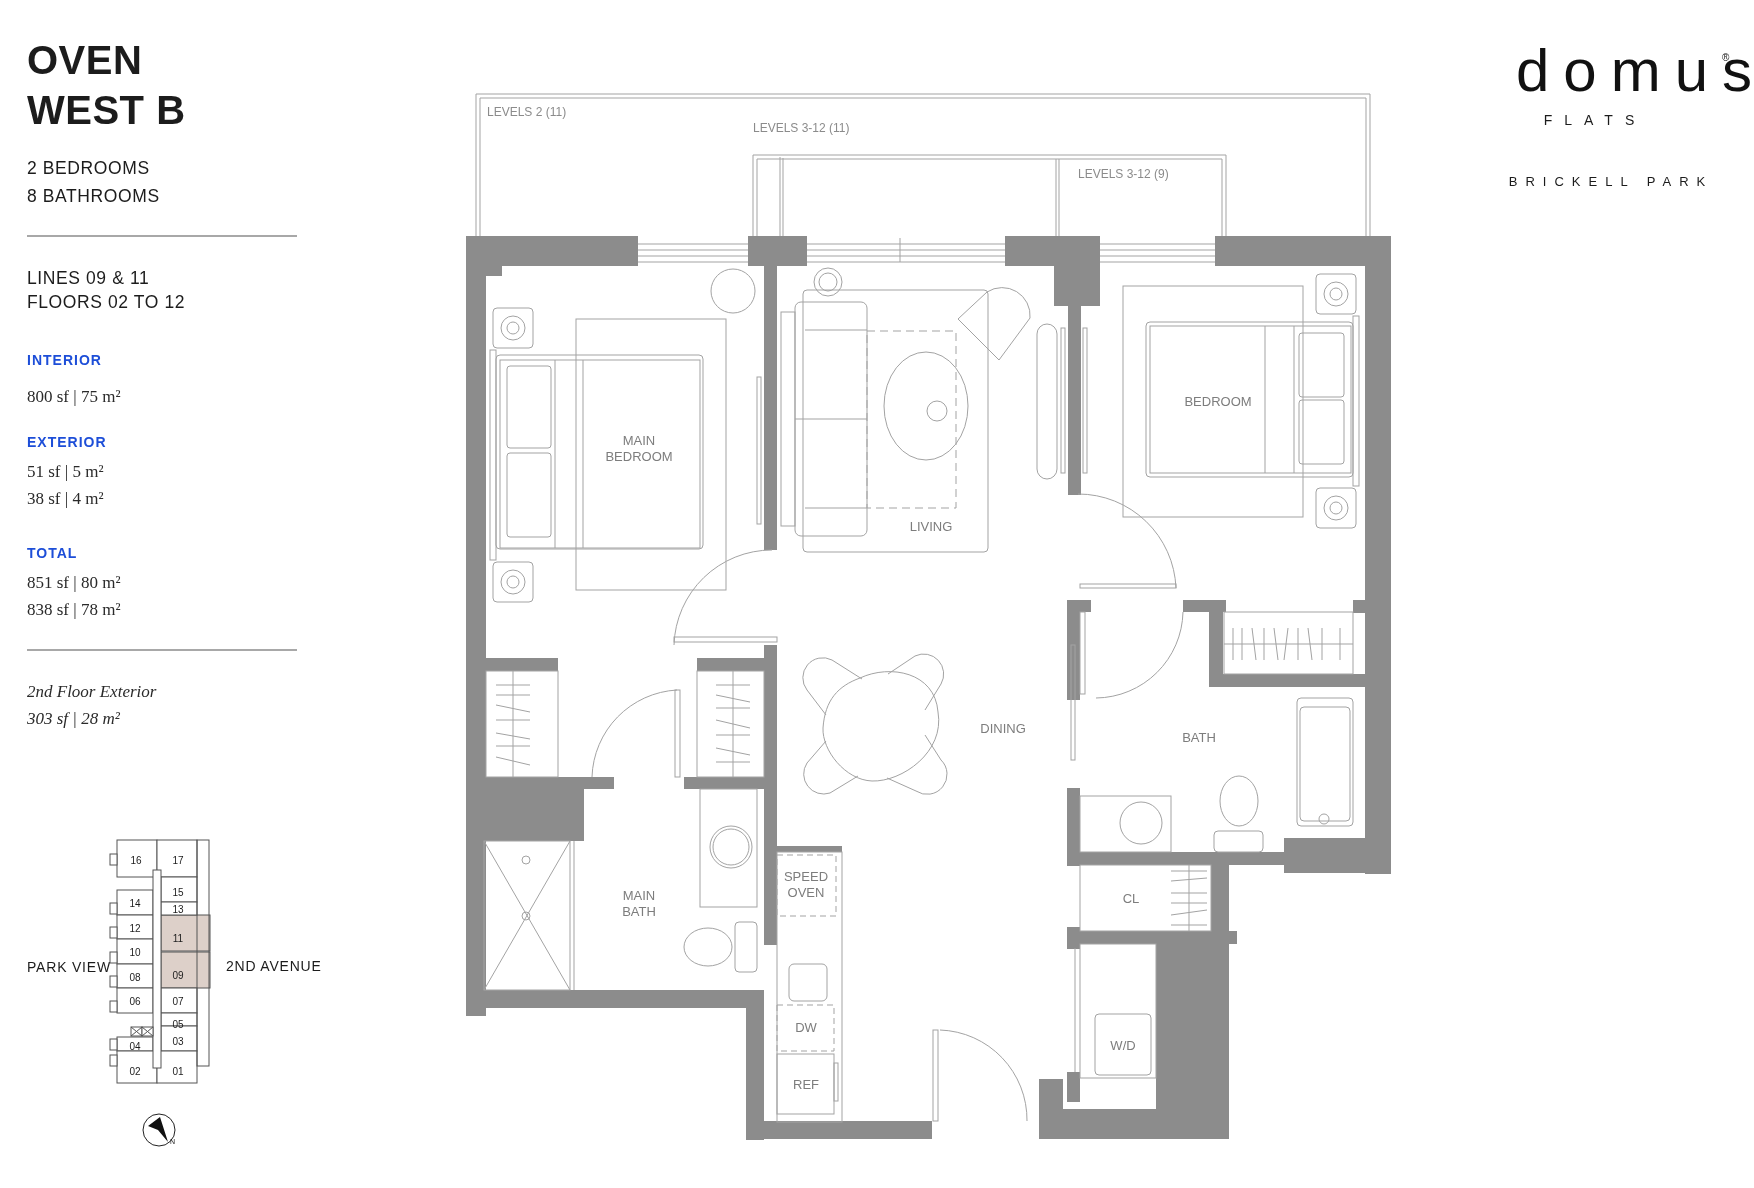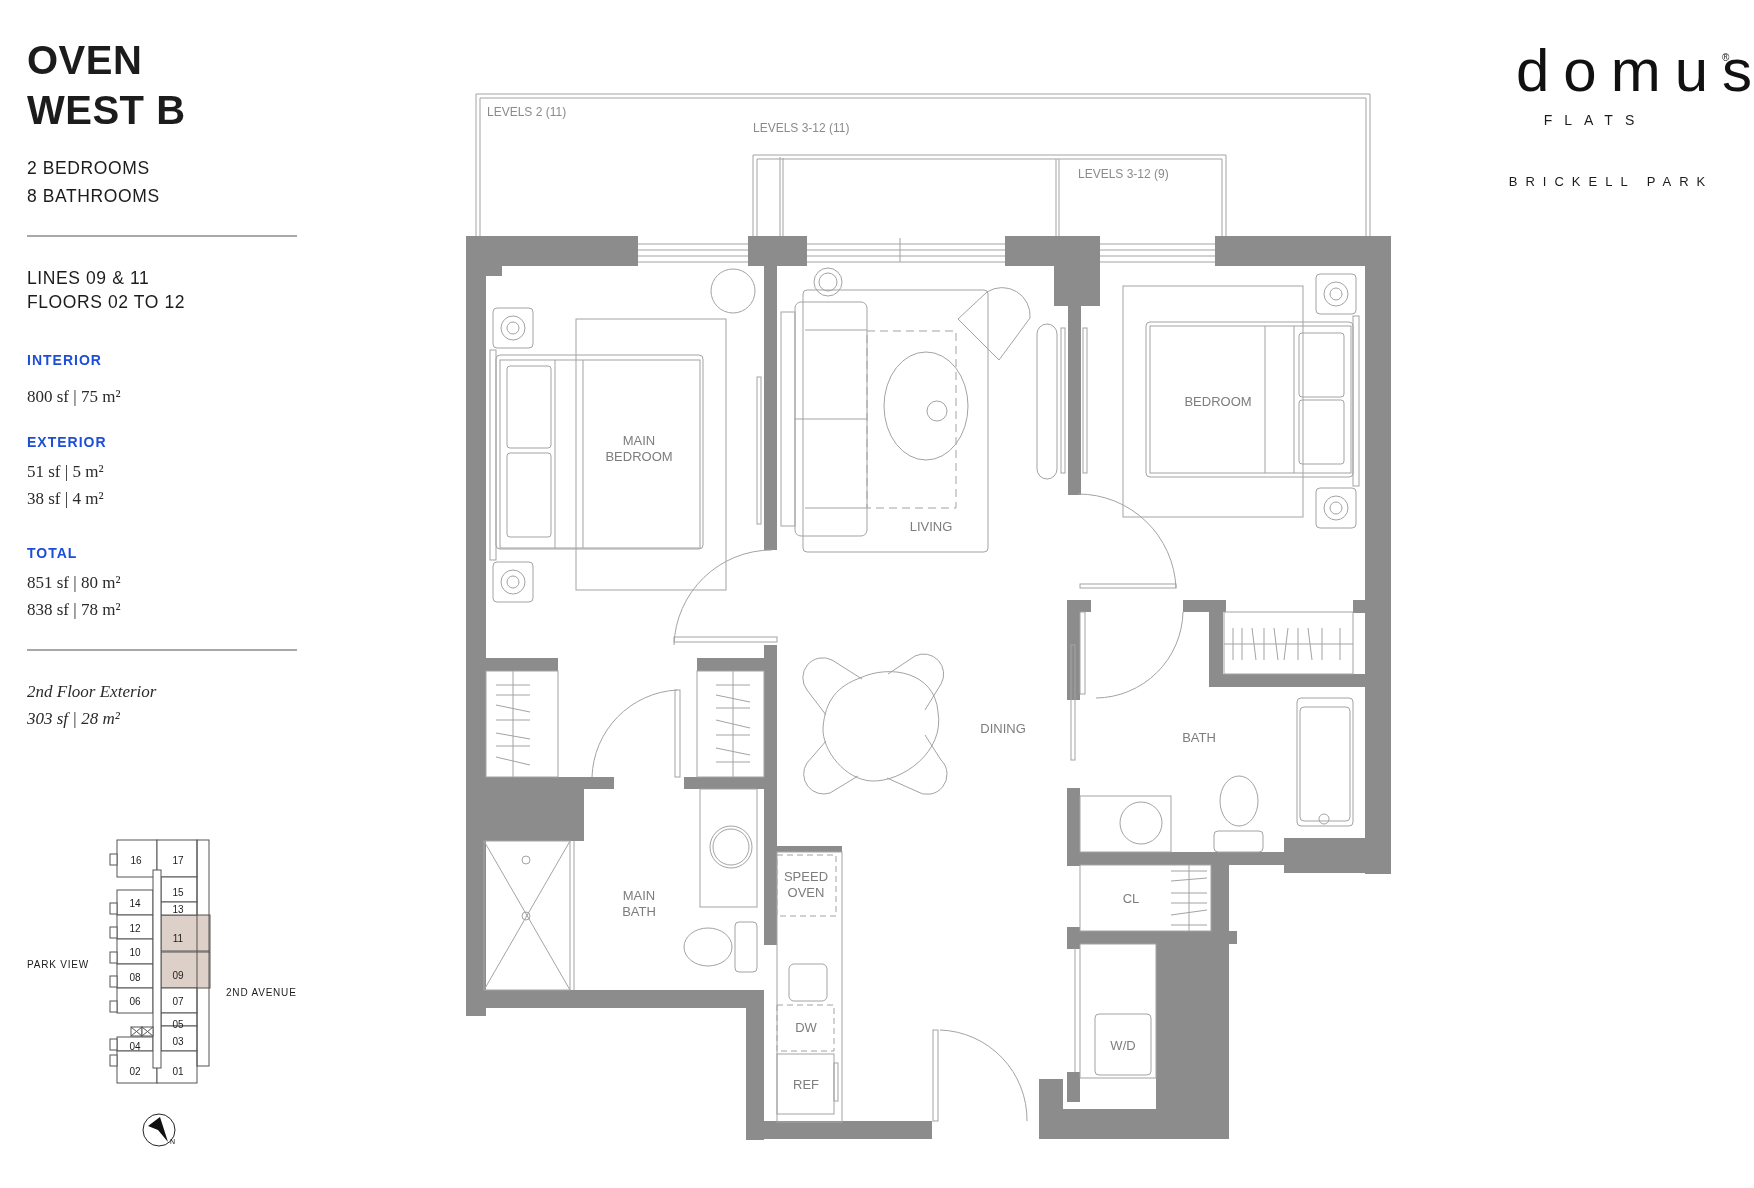--- a/index.html
+++ b/index.html
@@ -8,21 +8,21 @@
   .abs { position: absolute; }
   .title { left: 27px; font-size: 40px; font-weight: bold; letter-spacing: 0.5px; line-height: 44px; color: #1c1c1c; }
   .caps { left: 27px; font-size: 17.5px; letter-spacing: 0.6px; color: #1c1c1c; line-height: 28px; font-weight: normal; }
   .capsb { left: 27px; font-size: 14px; letter-spacing: 1px; color: #1d4ed8; font-weight: bold; }
   .serif { left: 27px; font-family: "Liberation Serif", "DejaVu Serif", serif; font-size: 17px; color: #2a2a2a; line-height: 28px; }
   .italic { font-style: italic; }
   .rule { left: 27px; width: 270px; height: 0; border-top: 2px solid #a8a8a8; }
   .logo-word { left: 1476px; top: 36px; width: 258px; text-align: center; font-size: 60px; letter-spacing: 14px; font-weight: normal; color: #111; line-height: 70px; margin-left: 36px; }
   .logo-reg { left: 1722px; top: 52px; font-size: 10px; color: #111; }
   .logo-sub { left: 1476px; width: 250px; text-align: center; font-size: 14px; letter-spacing: 12px; color: #1c1c1c; }
-  .keylabel { font-size: 10px; letter-spacing: 0.8px; color: #1c1c1c; }
+  .keylabel { font-size: 14px; letter-spacing: 0.8px; color: #1c1c1c; }
   svg text { font-family: "Liberation Sans", "DejaVu Sans", sans-serif; }
 </style>
 </head>
 <body>
 
 <div class="abs title" style="top:38px;">OVEN</div>
 <div class="abs title" style="top:88px;">WEST B</div>
 <div class="abs caps" style="top:154px;">2 BEDROOMS</div>
 <div class="abs caps" style="top:182px;">8 BATHROOMS</div>
 <div class="abs rule" style="top:235px;"></div>
@@ -45,21 +45,21 @@
 
 <div class="abs serif italic" style="top:678px;">2nd Floor Exterior</div>
 <div class="abs serif italic" style="top:705px;">303  sf | 28 m²</div>
 
 <div class="abs logo-word">domus</div>
 <div class="abs logo-reg">®</div>
 <div class="abs logo-sub" style="top:112px; left:1490px; width:210px;">FLATS</div>
 <div class="abs logo-sub" style="top:174px; left:1496px; width:230px; font-size:13px; letter-spacing:8px;">BRICKELL PARK</div>
 
 <div class="abs keylabel" style="left:27px; top:959px;">PARK VIEW</div>
-<div class="abs keylabel" style="left:226px; top:987px;">2ND AVENUE</div>
+<div class="abs keylabel" style="left:226px; top:958px;">2ND AVENUE</div>
 
 <svg class="abs" style="left:0; top:0;" width="1754" height="1188">
 
   <g stroke="#555" stroke-width="1" fill="#fff" font-size="10">
 
     <rect x="161" y="915" width="49" height="36" fill="#ddd0c9" stroke="#555"></rect>
     <rect x="161" y="952" width="49" height="36" fill="#ddd0c9" stroke="#555"></rect>
 
     <rect x="117" y="840" width="40" height="37"></rect>
     <rect x="117" y="890" width="36" height="25"></rect>

